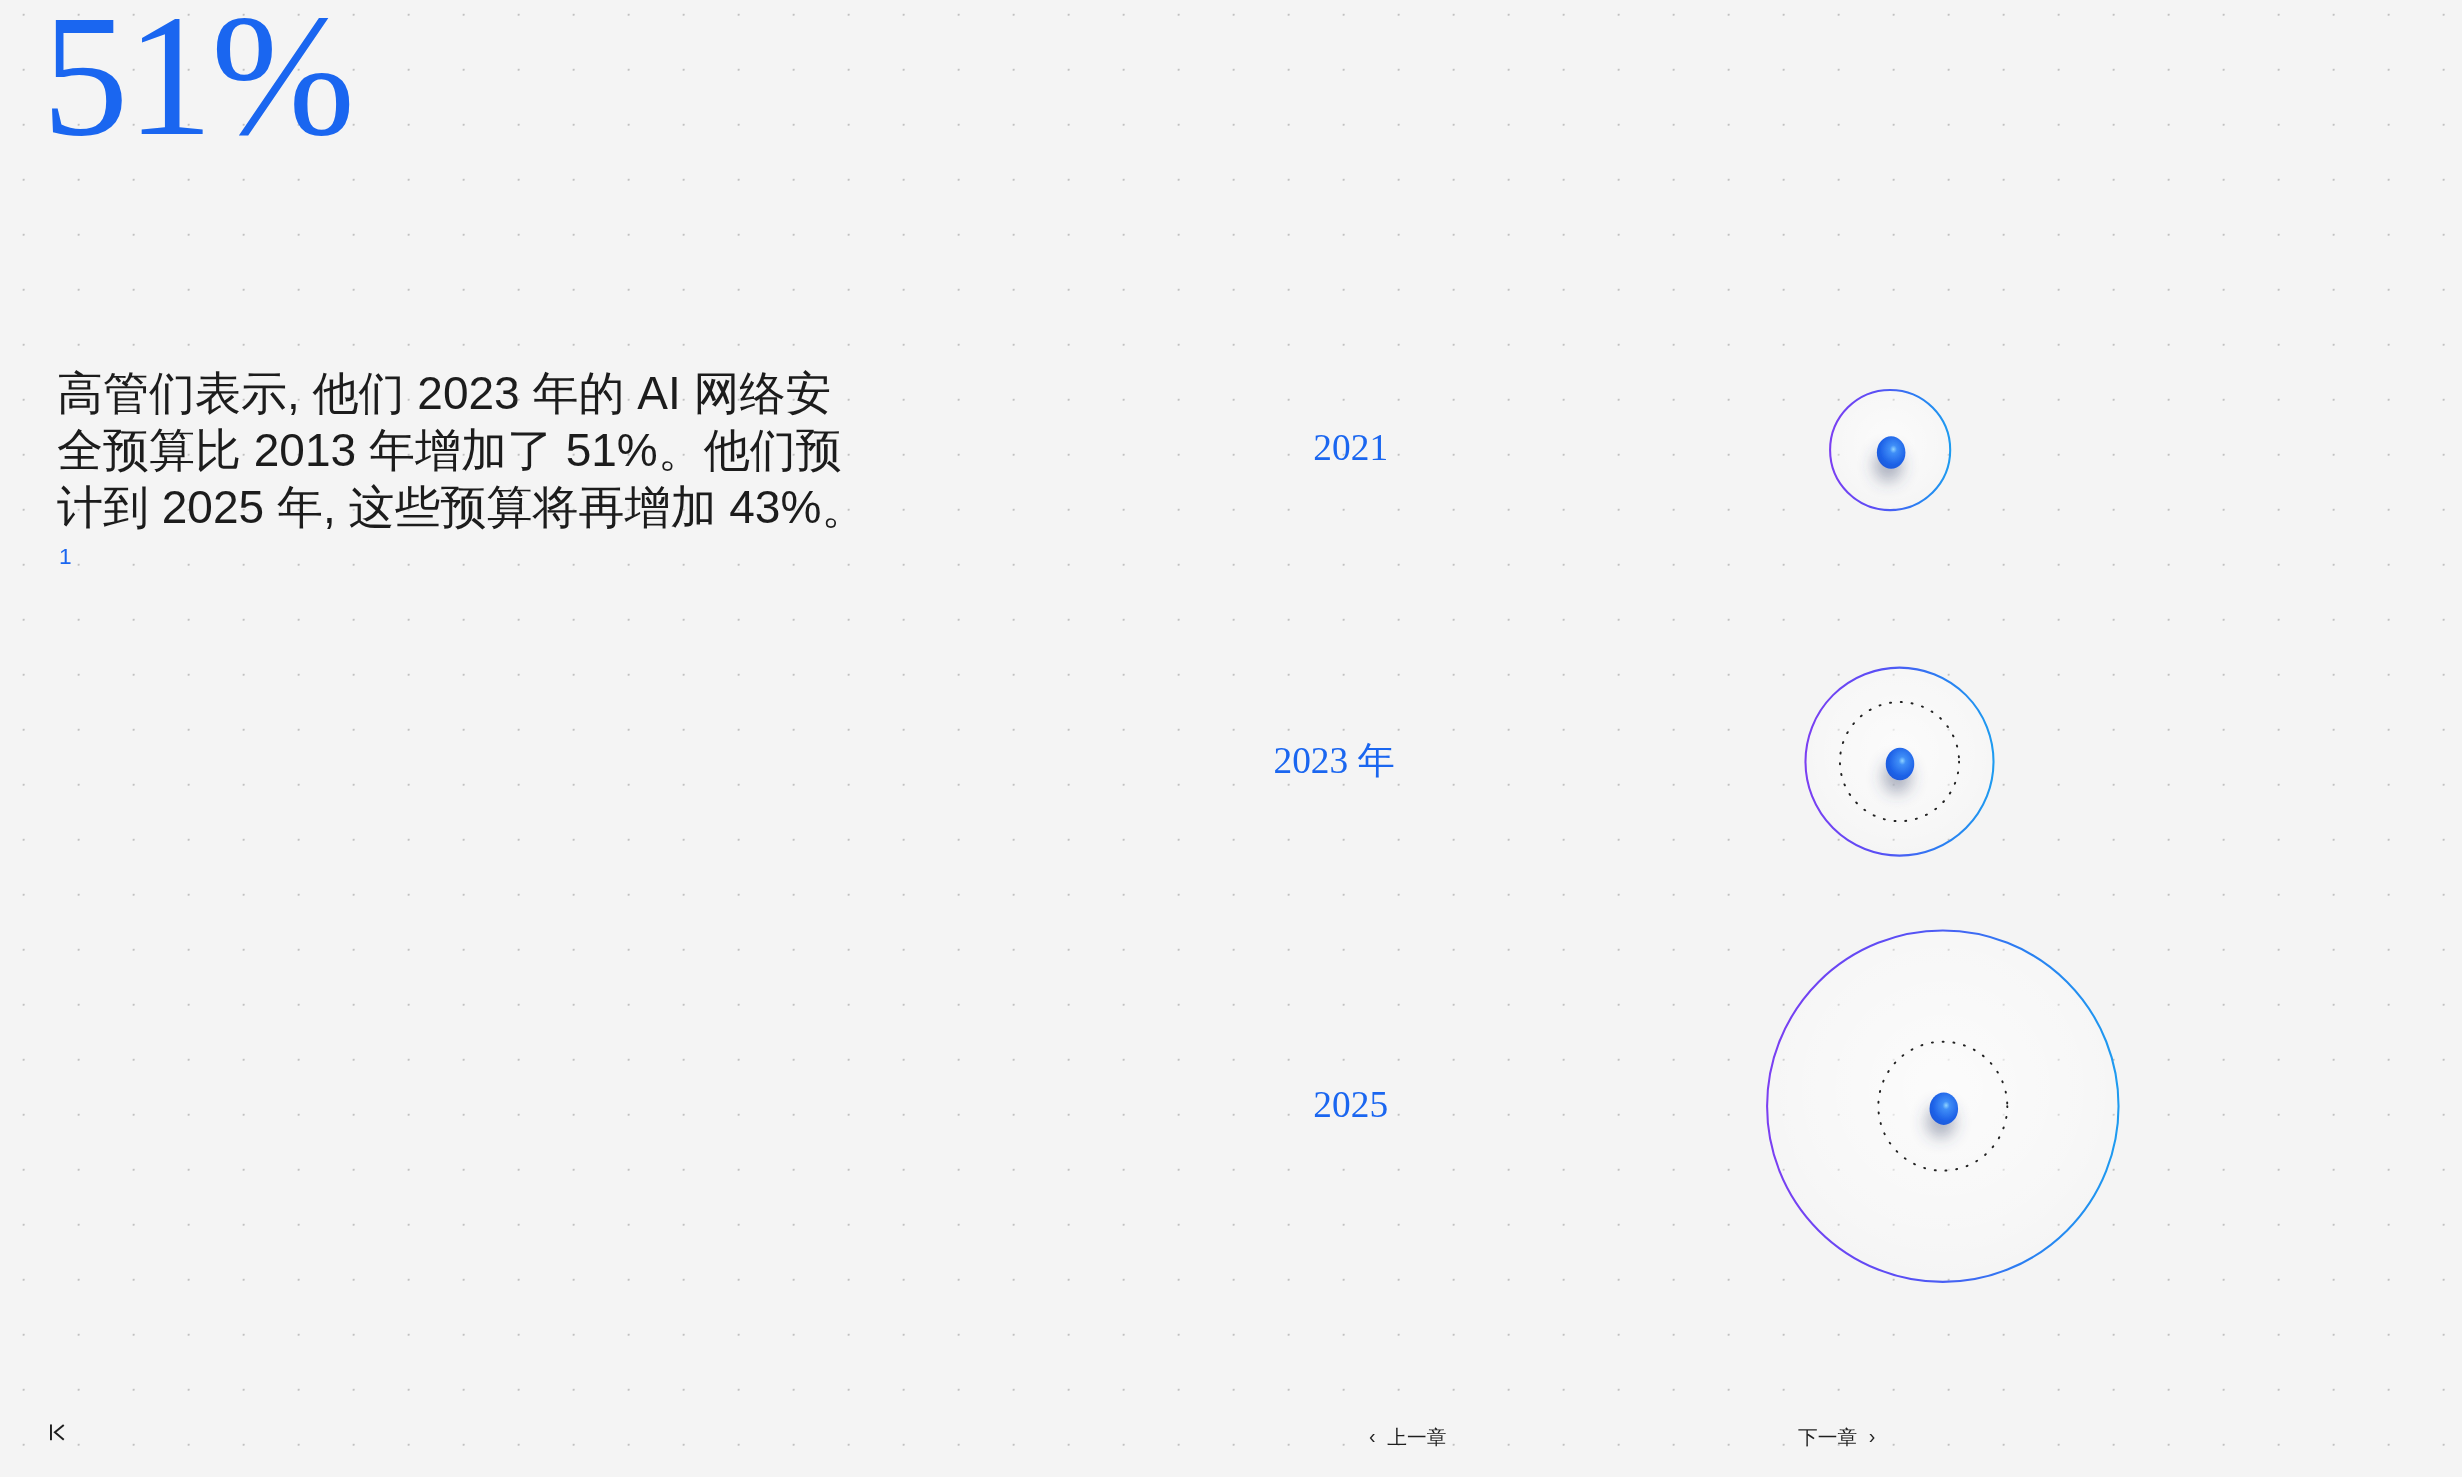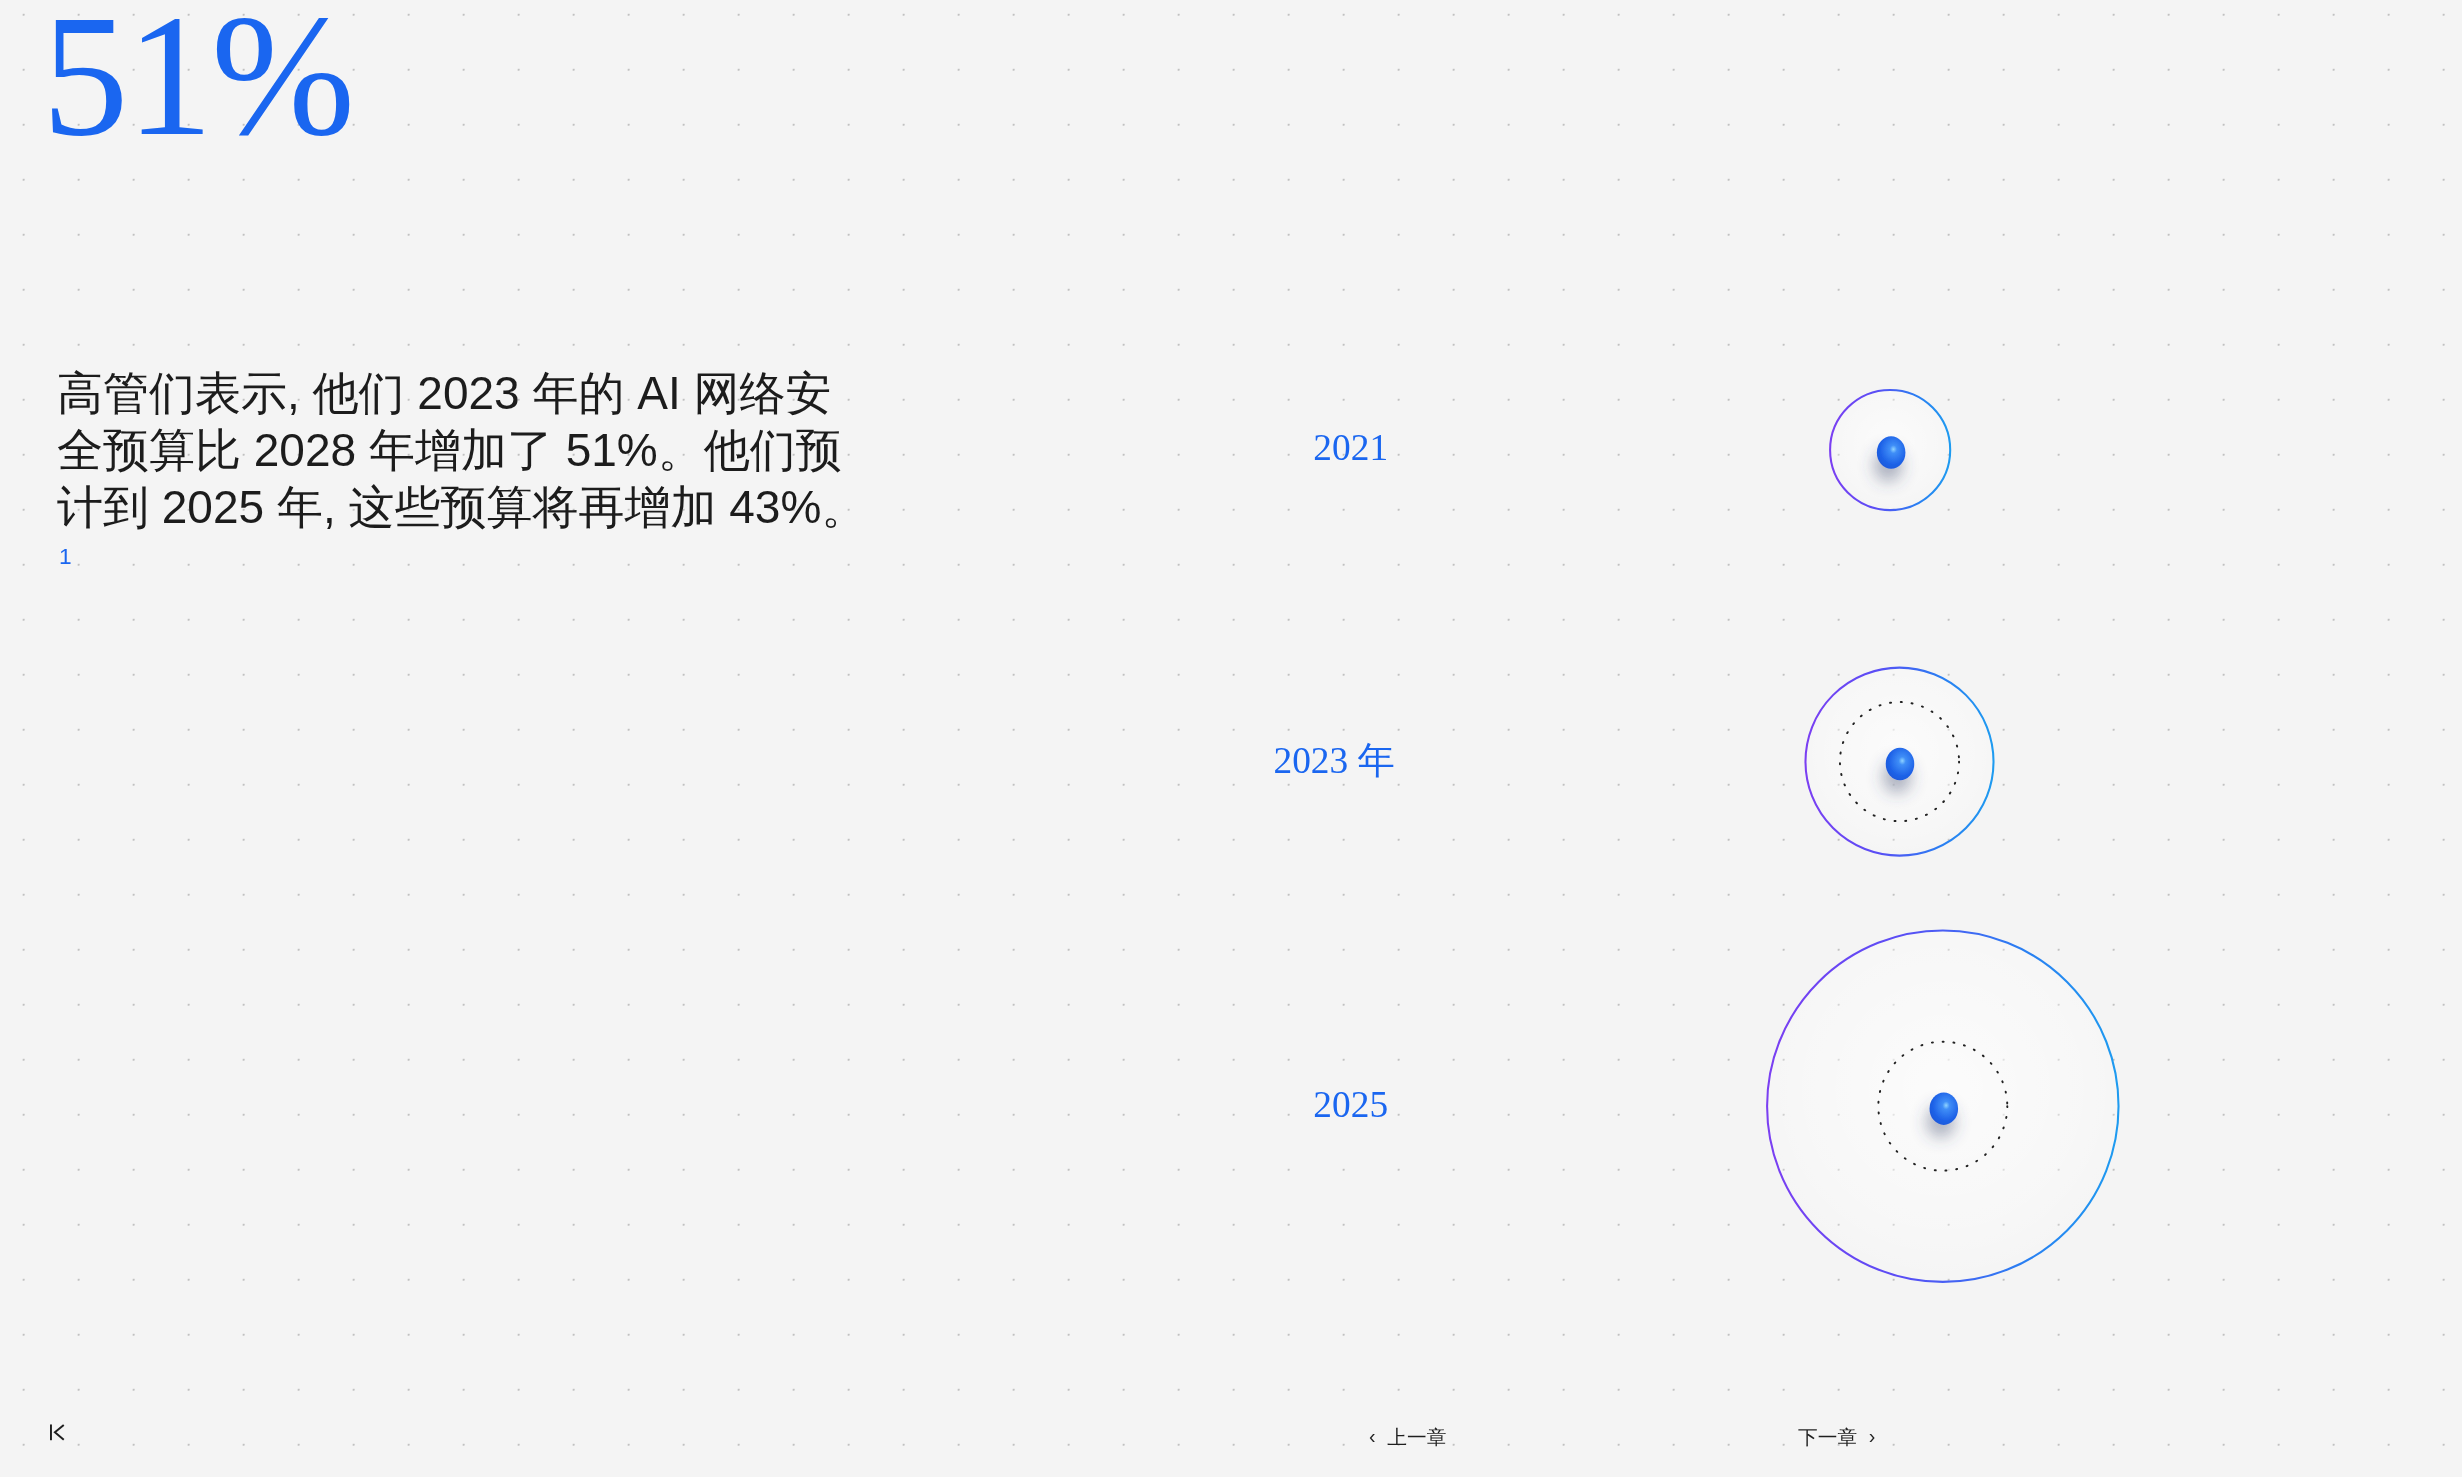--- a/index.html
+++ b/index.html
@@ -102,21 +102,21 @@
   .chev{ font-size:19.7px; line-height:1; display:inline-block; }
 </style>
 </head>
 <body>
 
 <div id="dot-grid"></div>
 
 <div id="headline">51%</div>
 
 <div id="body-copy">
-  <span>高管们表示, 他们 2023 年的 AI 网络安全预算比 2028 年增加了 51%。他们预计到 2025 年, 这些预算将再增加 43%。</span><span class="fn">1</span>
+  <span>高管们表示, 他们 2023 年的 AI 网络安全预算比 2013 年增加了 51%。他们预计到 2025 年, 这些预算将再增加 43%。</span><span class="fn">1</span>
 </div>
 
 <div id="diagram">
   <svg width="886" height="1034" viewBox="0 0 1800 2100" xmlns="http://www.w3.org/2000/svg">
     <defs>
 
       <linearGradient id="ringGrad" x1="0" y1="0.5" x2="1" y2="0.5">
         <stop offset="0%" stop-color="#7b3ff2"></stop>
         <stop offset="38%" stop-color="#5a4df5"></stop>
         <stop offset="72%" stop-color="#2a7ef2"></stop>

